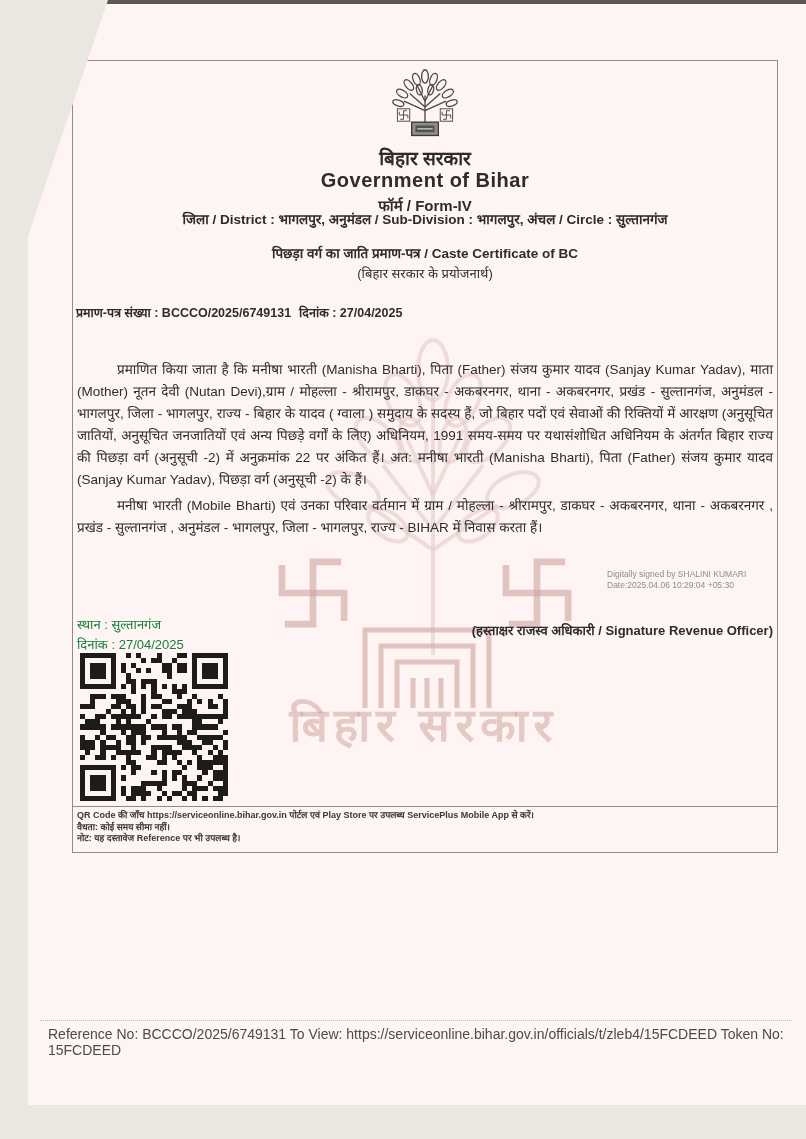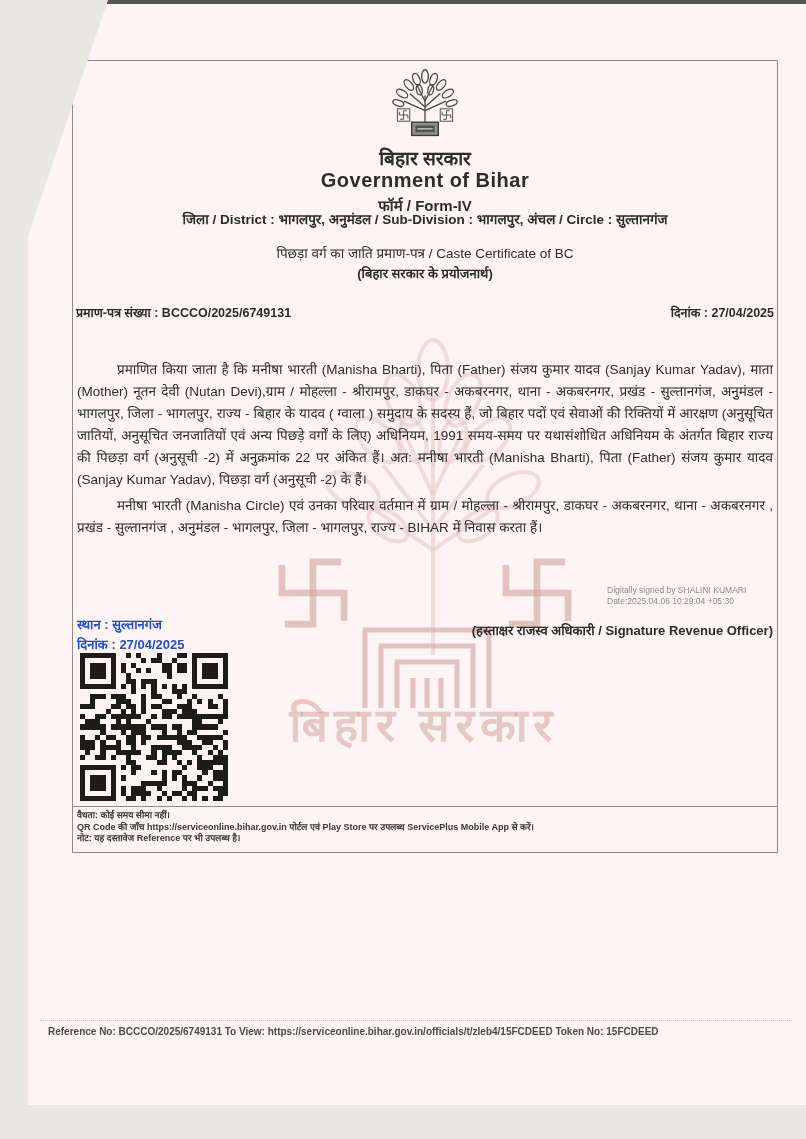--- a/index.html
+++ b/index.html
@@ -35,57 +35,57 @@
   .frame{
     position:absolute;left:72px;top:60px;width:704px;height:791px;
     border:1px solid #8f8d8b;
   }
   .emblem{position:absolute;left:304px;top:4px;}
   .hdr{position:absolute;left:0;width:704px;text-align:center;color:#2e2c2b;}
   .hdr-hi{top:84px;font-size:19px;font-weight:bold;}
   .hdr-en{top:108px;font-size:20px;font-weight:bold;letter-spacing:.5px;}
   .hdr-form{top:134px;font-size:15px;font-weight:bold;}
   .sub-district{top:149px;font-size:13.5px;font-weight:bold;}
-  .sub-title{top:183px;font-size:13.5px;font-weight:normal;}
-  .sub-purpose{top:203px;font-size:13px;font-weight:bold;}
+  .sub-title{top:183px;font-size:13.5px;font-weight:bold;}
+  .sub-purpose{top:203px;font-size:13px;font-weight:normal;}
   .meta-row{
     position:absolute;left:3px;top:243px;width:698px;
-    display:flex;justify-content:space-between;
+    display:flex;
     font-size:12.5px;font-weight:bold;color:#2e2c2b;gap:8px;
   }
   .body-para{
     position:absolute;left:4px;width:696px;
     font-size:13.5px;line-height:22px;font-weight:400;color:#2f2d2c;
     text-align:justify;text-indent:40px;
   }
   .para1{top:298px;}
   .para2{top:434px;}
   .digital-sig{
     position:absolute;left:534px;top:508px;width:168px;
-    font-size:8.5px;line-height:11px;color:#8e8c8a;margin-top:16px;
+    font-size:8.5px;line-height:11px;color:#8e8c8a;
   }
   .place-date{
     position:absolute;left:4px;top:554px;
-    font-size:13px;font-weight:bold;line-height:20px;color:#1d4ed8;
+    font-size:13px;font-weight:normal;line-height:20px;color:#15803d;
   }
   .officer-sign{
     position:absolute;right:4px;top:560px;
     font-size:13px;font-weight:bold;color:#2e2c2b;margin-left:11px;
   }
   .qr{position:absolute;left:6px;top:592px;width:150px;height:148px;}
   .footer-sep{position:absolute;left:0;top:745px;width:704px;border-top:1px solid #8f8d8b;}
   .footer-notes{
     position:absolute;left:4px;top:749px;width:690px;
     font-size:9px;line-height:11.5px;font-weight:600;color:#3a3836;
   }
   
   .ref-rule{position:absolute;left:40px;top:1020px;width:752px;border-top:1px dotted #c4c0bc;}
   .reference{
     position:absolute;left:48px;top:1026px;width:740px;
-    font-size:10px;color:#4d4b49;font-weight:bold;
+    font-size:14px;color:#4d4b49;
   }
 </style>
 </head>
 <body>
 
 <div class="screen">
   <div class="paper">
     <div class="paper-top-edge"></div>
 
     <svg class="wm wm-tree" viewBox="0 0 100 140">
@@ -167,21 +167,21 @@
       <div class="hdr sub-district">जिला / District : भागलपुर, अनुमंडल / Sub-Division : भागलपुर, अंचल / Circle : सुल्तानगंज</div>
       <div class="hdr sub-title">पिछड़ा वर्ग का जाति प्रमाण-पत्र / Caste Certificate of BC</div>
       <div class="hdr sub-purpose">(बिहार सरकार के प्रयोजनार्थ)</div>
 
       <div class="meta-row">
         <span>प्रमाण-पत्र संख्या : BCCCO/2025/6749131</span>
         <span>दिनांक : 27/04/2025</span>
       </div>
 
       <div class="body-para para1">प्रमाणित किया जाता है कि मनीषा भारती (Manisha Bharti), पिता (Father) संजय कुमार यादव (Sanjay Kumar Yadav), माता (Mother) नूतन देवी (Nutan Devi),ग्राम / मोहल्ला - श्रीरामपुर, डाकघर - अकबरनगर, थाना - अकबरनगर, प्रखंड - सुल्तानगंज, अनुमंडल - भागलपुर, जिला - भागलपुर, राज्य - बिहार के यादव ( ग्वाला ) समुदाय के सदस्य हैं, जो बिहार पदों एवं सेवाओं की रिक्तियों में आरक्षण (अनुसूचित जातियों, अनुसूचित जनजातियों एवं अन्य पिछड़े वर्गों के लिए) अधिनियम, 1991 समय-समय पर यथासंशोधित अधिनियम के अंतर्गत बिहार राज्य की पिछड़ा वर्ग (अनुसूची -2) में अनुक्रमांक 22 पर अंकित हैं। अत: मनीषा भारती (Manisha Bharti), पिता (Father) संजय कुमार यादव (Sanjay Kumar Yadav), पिछड़ा वर्ग (अनुसूची -2) के हैं।</div>
-      <div class="body-para para2">मनीषा भारती (Manisha Circle) एवं उनका परिवार वर्तमान में ग्राम / मोहल्ला - श्रीरामपुर, डाकघर - अकबरनगर, थाना - अकबरनगर , प्रखंड - सुल्तानगंज , अनुमंडल - भागलपुर, जिला - भागलपुर, राज्य - BIHAR में निवास करता हैं।</div>
+      <div class="body-para para2">मनीषा भारती (Mobile Bharti) एवं उनका परिवार वर्तमान में ग्राम / मोहल्ला - श्रीरामपुर, डाकघर - अकबरनगर, थाना - अकबरनगर , प्रखंड - सुल्तानगंज , अनुमंडल - भागलपुर, जिला - भागलपुर, राज्य - BIHAR में निवास करता हैं।</div>
 
       <div class="digital-sig">
         <div>Digitally signed by SHALINI KUMARI</div>
         <div>Date:2025.04.06 10:29:04 +05:30</div>
       </div>
 
       <div class="place-date">
         <div>स्थान : सुल्तानगंज</div>
         <div>दिनांक : 27/04/2025</div>
       </div>
@@ -599,22 +599,22 @@
           <rect x="17" y="28" width="1" height="1" fill="#1e1c1b"></rect>
           <rect x="20" y="28" width="1" height="1" fill="#1e1c1b"></rect>
           <rect x="22" y="28" width="1" height="1" fill="#1e1c1b"></rect>
           <rect x="24" y="28" width="1" height="1" fill="#1e1c1b"></rect>
           <rect x="26" y="28" width="1" height="1" fill="#1e1c1b"></rect>
           <rect x="27" y="28" width="1" height="1" fill="#1e1c1b"></rect>
         </svg>
 
       <div class="footer-sep"></div>
       <div class="footer-notes">
+        <div>QR Code की जाँच https://serviceonline.bihar.gov.in पोर्टल एवं Play Store पर उपलब्ध ServicePlus Mobile App से करें।</div>
         <div>वैधता: कोई समय सीमा नहीं।</div>
-        <div>QR Code की जाँच https://serviceonline.bihar.gov.in पोर्टल एवं Play Store पर उपलब्ध ServicePlus Mobile App से करें।</div>
         <div>नोट: यह दस्तावेज Reference पर भी उपलब्ध है।</div>
       </div>
     </div>
 
     <div class="ref-rule"></div>
     <div class="reference">Reference No: BCCCO/2025/6749131 To View: https://serviceonline.bihar.gov.in/officials/t/zleb4/15FCDEED Token No: 15FCDEED</div>
   </div>
 </div>
 
 </body></html>

